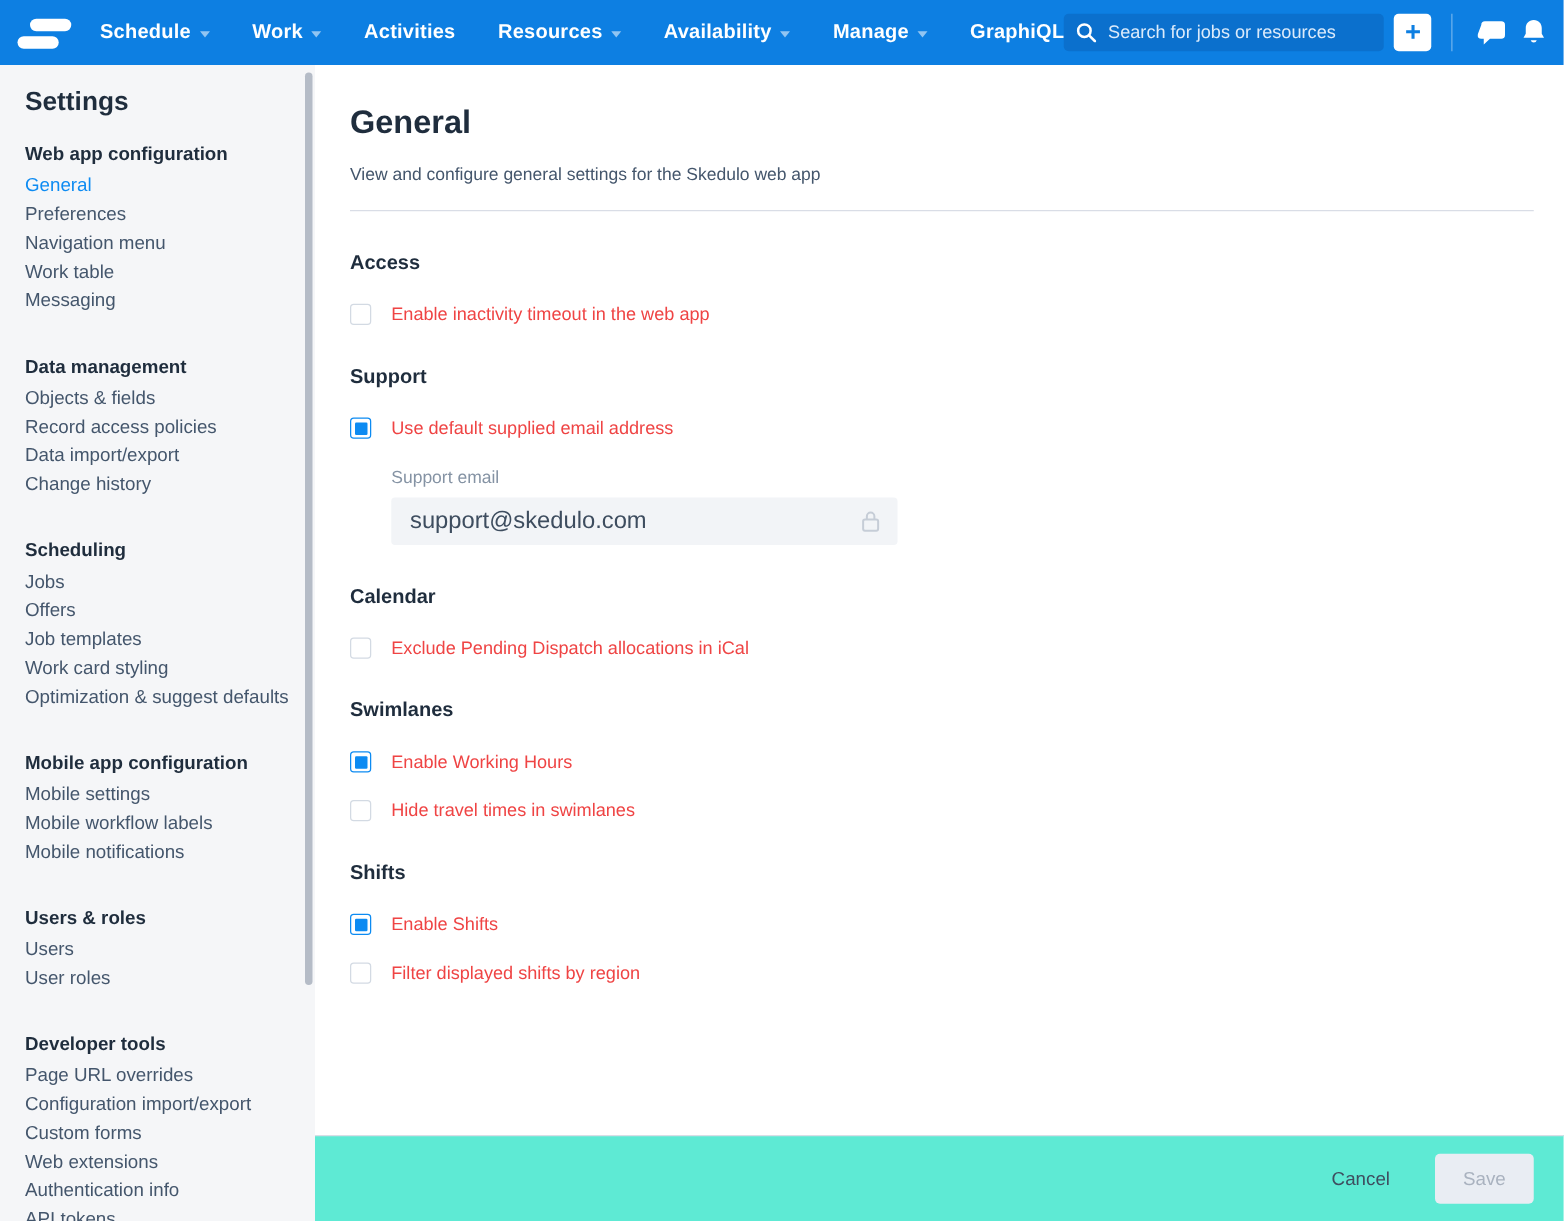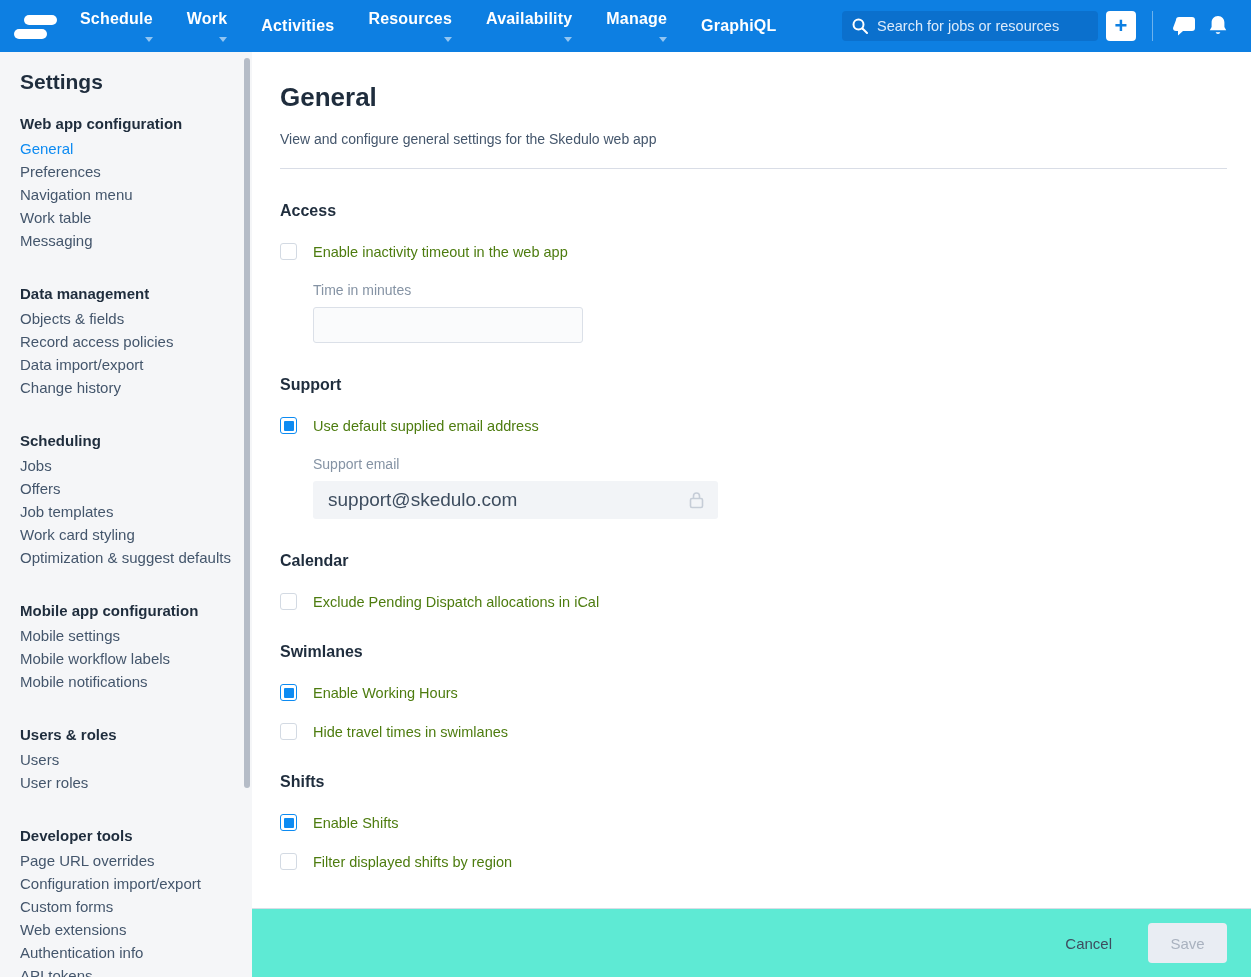--- a/index.html
+++ b/index.html
@@ -7,22 +7,22 @@
   body { font-family:"Liberation Sans", sans-serif; background:#fff; position:relative; }
 
   
   .topnav { position:absolute; left:0; top:0; width:1251px; height:52px;
             background:#0d7fe2; display:flex; align-items:center; }
   .logo { width:44px; height:25px; position:relative; margin-left:14px; cursor:pointer; flex:0 0 auto; }
   .logo .pill { position:absolute; background:#fff; width:33px; height:10px; border-radius:5px; }
   .logo .pill.top { left:10px; top:1px; }
   .logo .pill.bot { left:0; top:15px; }
   .nav-items { display:flex; align-items:center; gap:34px; margin-left:22px; }
-  .nav-item { display:flex; align-items:flex-end; gap:7px; color:#fff; font-size:16px;
-              font-weight:600; cursor:pointer; white-space:nowrap; letter-spacing:.2px;flex-direction:column; }
+  .nav-item { display:flex; align-items:center; gap:7px; color:#fff; font-size:16px;
+              font-weight:600; cursor:pointer; white-space:nowrap; letter-spacing:.2px; }
   .caret { width:0; height:0; border-left:4.5px solid transparent; border-right:4.5px solid transparent;
            border-top:5px solid rgba(255,255,255,.55); margin-top:2px; }
   .nav-right { margin-left:auto; display:flex; align-items:center; margin-right:16px; }
   .searchbox { width:256px; height:30px; background:#0b70cd; border-radius:4px;
                display:flex; align-items:center; padding:0 10px; }
   .searchbox svg { flex:0 0 auto; }
   .searchbox input { background:transparent; border:none; outline:none; color:#fff;
                      font-size:14.5px; margin-left:9px; width:100%;
                      font-family:"Liberation Sans", sans-serif; }
   .searchbox input::placeholder { color:#dcebfb; opacity:1; }
@@ -51,21 +51,21 @@
   .page-title { font-size:26px; font-weight:700; color:#1f2d3d; }
   .page-desc { font-size:14px; color:#44566c; margin-top:18px; }
   .head-divider { height:1px; background:#d9dde6; margin-top:21px; }
   .section { margin-top:33px; }
   .section-heading { font-size:16px; font-weight:700; color:#1f2d3d; margin-bottom:23px; }
   .cb-row { display:flex; align-items:center; gap:16px; margin-bottom:22px; }
   .cb { width:17px; height:17px; border:1px solid #d3dae3; border-radius:3px;
         background:#fff; cursor:pointer; position:relative; flex:0 0 auto; }
   .cb.checked { border:1.5px solid #0d8bf2; }
   .cb.checked::after { content:""; position:absolute; inset:2.5px; background:#0d8bf2; border-radius:1px; }
-  .cb-label { font-size:14.5px; color:#4d7c0f; }
+  .cb-label { font-size:14.5px; color:#ef4444; }
   .sub-field { margin-left:33px; margin-top:0; margin-bottom:0; }
   .sub-label { font-size:14px; color:#8593a4; margin-bottom:9px; }
   .text-input { width:270px; height:36px; background:#fafbfc; border:1px solid #dbe0e8;
                 border-radius:3px; font-size:15px; color:#3e4d5f; padding:0 12px;
                 font-family:"Liberation Sans", sans-serif; outline:none; }
   .locked-field { width:405px; height:38px; background:#f2f4f7; border-radius:3px;
                   display:flex; align-items:center; justify-content:space-between;
                   padding:0 14px 0 15px; }
   .locked-field .val { font-size:19px; color:#3e4d5f; }
 
@@ -197,21 +197,20 @@
   <h1 class="page-title">General</h1>
   <p class="page-desc">View and configure general settings for the Skedulo web app</p>
   <div class="head-divider"></div>
   <div id="main-sections">
       <section class="section">
         <h2 class="section-heading">Access</h2>
         <div class="cb-row">
           <span class="cb" role="checkbox" aria-checked="false"></span>
           <span class="cb-label">Enable inactivity timeout in the web app</span>
         </div>
-        <div class="sub-field"><div class="sub-label">Time in minutes</div><input type="text" class="text-input" style=""></div>
       </section>
       <section class="section">
         <h2 class="section-heading">Support</h2>
         <div class="cb-row">
           <span class="cb checked" role="checkbox" aria-checked="true"></span>
           <span class="cb-label">Use default supplied email address</span>
         </div>
         <div class="sub-field">
           <div class="sub-label">Support email</div>
           <div class="locked-field">

